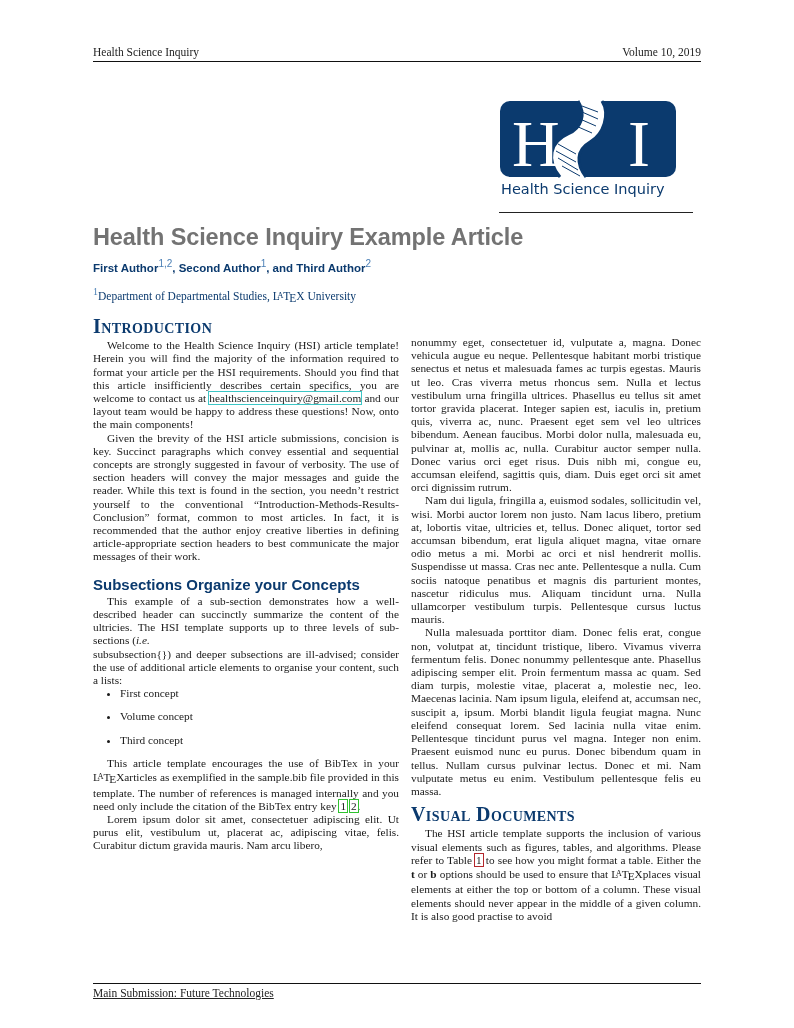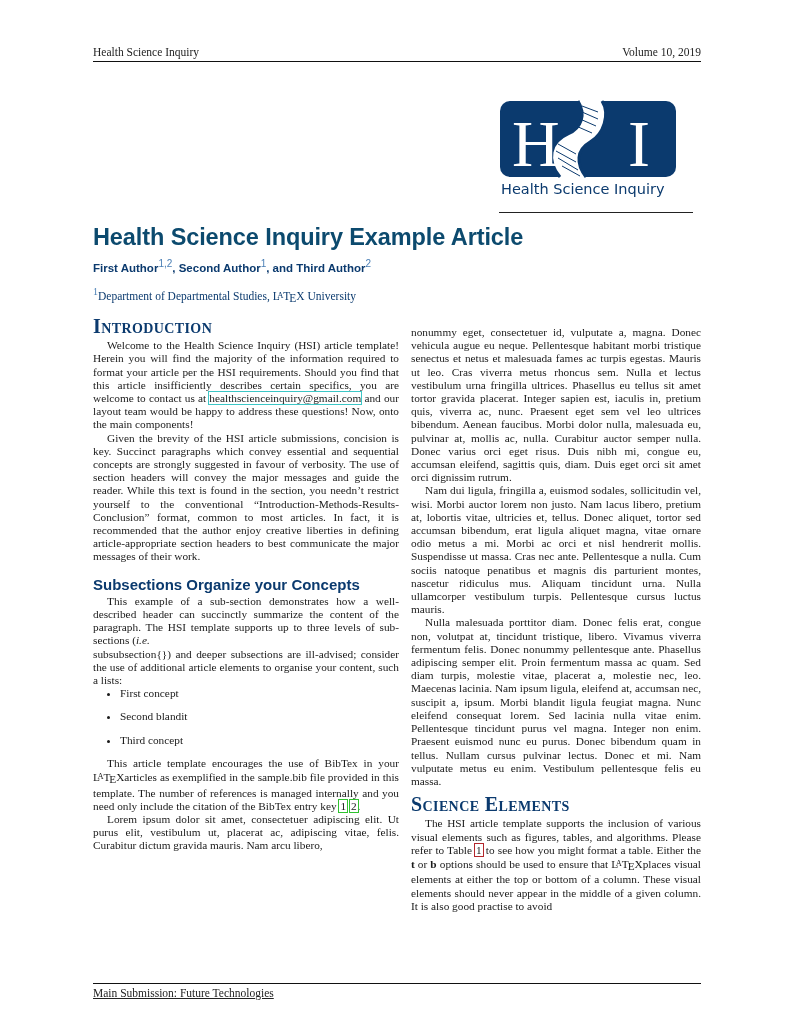--- a/index.html
+++ b/index.html
@@ -2,21 +2,21 @@
 <html><head>
 <meta charset="utf-8">
 <style>
   html, body { margin: 0; padding: 0; background: #ffffff; }
   body { width: 794px; height: 1028px; position: relative; overflow: hidden;
          font-family: "DejaVu Serif", serif; color: #1a1a1a; }
   .abs { position: absolute; }
   .hdr-text { font-family: "Liberation Serif", serif; font-size: 11.5px; color: #222; }
   .rule { position: absolute; height: 1px; background: #111; }
   .title { font-family: "Liberation Sans", sans-serif; font-weight: bold; font-size: 23.5px;
-           color: #0c4a6e; letter-spacing: -0.1px; }
+           color: #737373; letter-spacing: -0.1px; }
   .authors { font-family: "Liberation Sans", sans-serif; font-weight: bold; font-size: 11.5px; color: #0b3a6e; }
   .authors sup, .affil sup { font-weight: normal; font-size: 10px; color: #4a7fb5; }
   .affil { font-family: "Liberation Serif", serif; font-size: 11.5px; color: #0b3a6e; line-height: 13.5px; }
   .col { position: absolute; font-family: "Liberation Serif", serif; font-size: 11.3px;
          line-height: 13.2px; text-align: justify; color: #1a1a1a; }
   .col p { margin: 0; text-indent: 14px; }
   .col p.noind { text-indent: 0; }
   .sec { font-family: "Liberation Serif", serif; font-variant: small-caps; font-size: 20px;
          color: #0b3a6e; letter-spacing: 0.4px; margin: 0 0 6px 0; }
   .subsec { font-family: "Liberation Sans", sans-serif; font-weight: bold; font-size: 15px;
@@ -67,32 +67,32 @@
 <div class="abs affil" style="left:93px; top:285px;">
   <div><sup>1</sup><span>Department of Departmental Studies, </span><span>L<span style="font-size:0.75em; vertical-align:0.25em; margin-left:-0.3em;">A</span>T<span style="vertical-align:-0.2em; margin-left:-0.1em;">E</span>X</span><span> University</span></div>
 </div>
 
 <div class="col" style="left:93px; top:320px; width:306px;">
   <h2 class="sec">Introduction</h2>
   <p><span>Welcome to the Health Science Inquiry (HSI) article template! Herein you will find the majority of the information required to format your article per the HSI requirements. Should you find that this article insifficiently describes certain specifics, you are welcome to contact us at </span><span class="email">healthscienceinquiry@gmail.com</span><span> and our layout team would be happy to address these questions! Now, onto the main components!</span></p>
   <p>Given the brevity of the HSI article submissions, concision is key. Succinct paragraphs which convey essential and sequential concepts are strongly suggested in favour of verbosity. The use of section headers will convey the major messages and guide the reader. While this text is found in the  section, you needn’t restrict yourself to the conventional “Introduction-Methods-Results-Conclusion” format, common to most articles. In fact, it is recommended that the author enjoy creative liberties in defining article-appropriate section headers to best communicate the major messages of their work.</p>
 
   <h3 class="subsec" style="margin-top:14px;">Subsections Organize your Concepts</h3>
-  <p><span>This example of a sub-section demonstrates how a well-described header can succinctly summarize the content of the paragraph. The HSI template supports up to three levels of sub-sections (</span><i>i.e.</i><br><span>subsubsection{}) and deeper subsections are ill-advised; consider the use of additional article elements to organise your content, such a lists:</span></p>
+  <p><span>This example of a sub-section demonstrates how a well-described header can succinctly summarize the content of the ultricies. The HSI template supports up to three levels of sub-sections (</span><i>i.e.</i><br><span>subsubsection{}) and deeper subsections are ill-advised; consider the use of additional article elements to organise your content, such a lists:</span></p>
   <ul class="bul">
     <li>First concept</li>
-    <li>Second blandit</li>
+    <li>Volume concept</li>
     <li>Third concept</li>
   </ul>
   <p><span>This article template encourages the use of BibTex in your </span><span>L<span style="font-size:0.75em; vertical-align:0.25em; margin-left:-0.3em;">A</span>T<span style="vertical-align:-0.2em; margin-left:-0.1em;">E</span>X</span><span>articles as exemplified in the sample.bib file provided in this template. The number of references is managed internally and you need only include the citation of the BibTex entry key </span><span class="cite">1</span> <span class="cite">2</span><span>.</span></p>
   <p>Lorem ipsum dolor sit amet, consectetuer adipiscing elit. Ut purus elit, vestibulum ut, placerat ac, adipiscing vitae, felis. Curabitur dictum gravida mauris. Nam arcu libero,</p>
 </div>
 
-<div class="col" style="left:411px; top:326px; width:290px;">
+<div class="col" style="left:411px; top:336px; width:290px;">
   <p class="noind">nonummy eget, consectetuer id, vulputate a, magna. Donec vehicula augue eu neque. Pellentesque habitant morbi tristique senectus et netus et malesuada fames ac turpis egestas. Mauris ut leo. Cras viverra metus rhoncus sem. Nulla et lectus vestibulum urna fringilla ultrices. Phasellus eu tellus sit amet tortor gravida placerat. Integer sapien est, iaculis in, pretium quis, viverra ac, nunc. Praesent eget sem vel leo ultrices bibendum. Aenean faucibus. Morbi dolor nulla, malesuada eu, pulvinar at, mollis ac, nulla. Curabitur auctor semper nulla. Donec varius orci eget risus. Duis nibh mi, congue eu, accumsan eleifend, sagittis quis, diam. Duis eget orci sit amet orci dignissim rutrum.</p>
   <p>Nam dui ligula, fringilla a, euismod sodales, sollicitudin vel, wisi. Morbi auctor lorem non justo. Nam lacus libero, pretium at, lobortis vitae, ultricies et, tellus. Donec aliquet, tortor sed accumsan bibendum, erat ligula aliquet magna, vitae ornare odio metus a mi. Morbi ac orci et nisl hendrerit mollis. Suspendisse ut massa. Cras nec ante. Pellentesque a nulla. Cum sociis natoque penatibus et magnis dis parturient montes, nascetur ridiculus mus. Aliquam tincidunt urna. Nulla ullamcorper vestibulum turpis. Pellentesque cursus luctus mauris.</p>
   <p>Nulla malesuada porttitor diam. Donec felis erat, congue non, volutpat at, tincidunt tristique, libero. Vivamus viverra fermentum felis. Donec nonummy pellentesque ante. Phasellus adipiscing semper elit. Proin fermentum massa ac quam. Sed diam turpis, molestie vitae, placerat a, molestie nec, leo. Maecenas lacinia. Nam ipsum ligula, eleifend at, accumsan nec, suscipit a, ipsum. Morbi blandit ligula feugiat magna. Nunc eleifend consequat lorem. Sed lacinia nulla vitae enim. Pellentesque tincidunt purus vel magna. Integer non enim. Praesent euismod nunc eu purus. Donec bibendum quam in tellus. Nullam cursus pulvinar lectus. Donec et mi. Nam vulputate metus eu enim. Vestibulum pellentesque felis eu massa.</p>
-  <h2 class="sec" style="margin-top:10px;">Science Elements</h2>
+  <h2 class="sec" style="margin-top:10px;">Visual Documents</h2>
   <p><span>The HSI article template supports the inclusion of various visual elements such as figures, tables, and algorithms. Please refer to Table </span><span class="tabref">1</span><span> to see how you might format a table. Either the </span><b>t</b><span> or </span><b>b</b><span> options should be used to ensure that </span><span>L<span style="font-size:0.75em; vertical-align:0.25em; margin-left:-0.3em;">A</span>T<span style="vertical-align:-0.2em; margin-left:-0.1em;">E</span>X</span><span>places visual elements at either the top or bottom of a column. These visual elements should never appear in the middle of a given column. It is also good practise to avoid</span></p>
 </div>
 
 <div class="rule" style="left:93px; width:608px; top:983px;"></div>
 <div class="abs hdr-text" style="left:93px; top:987px;text-decoration:underline;">Main Submission: Future Technologies</div>
 
 </body></html>

